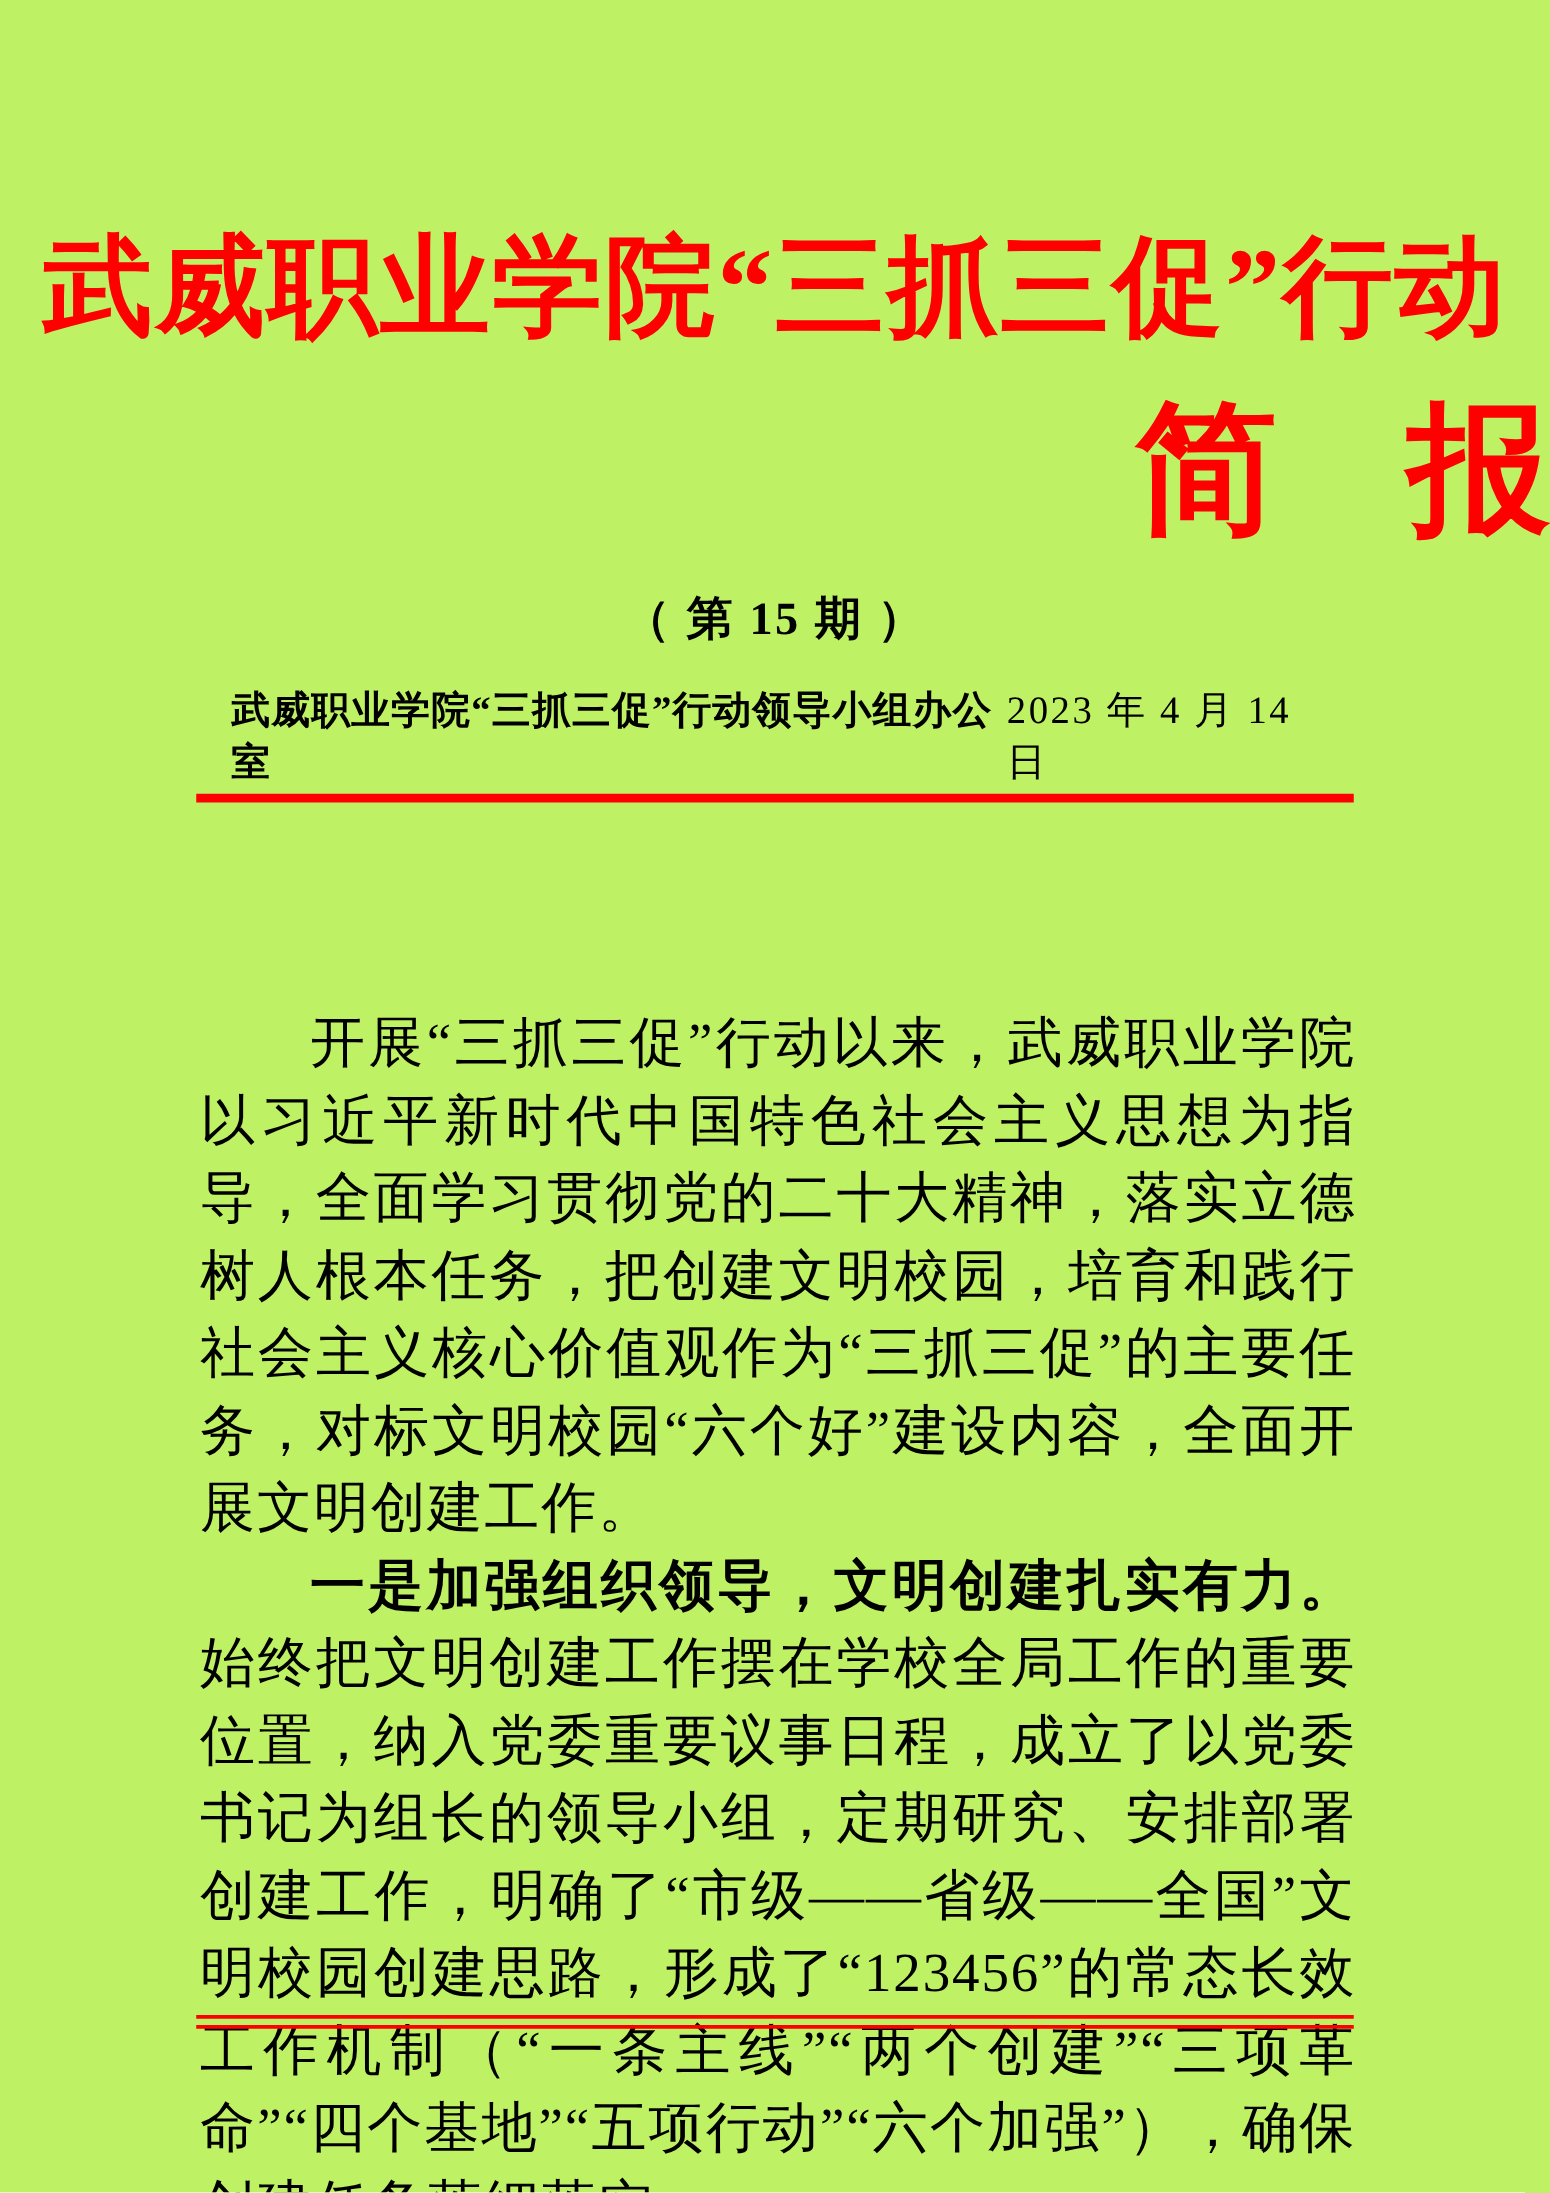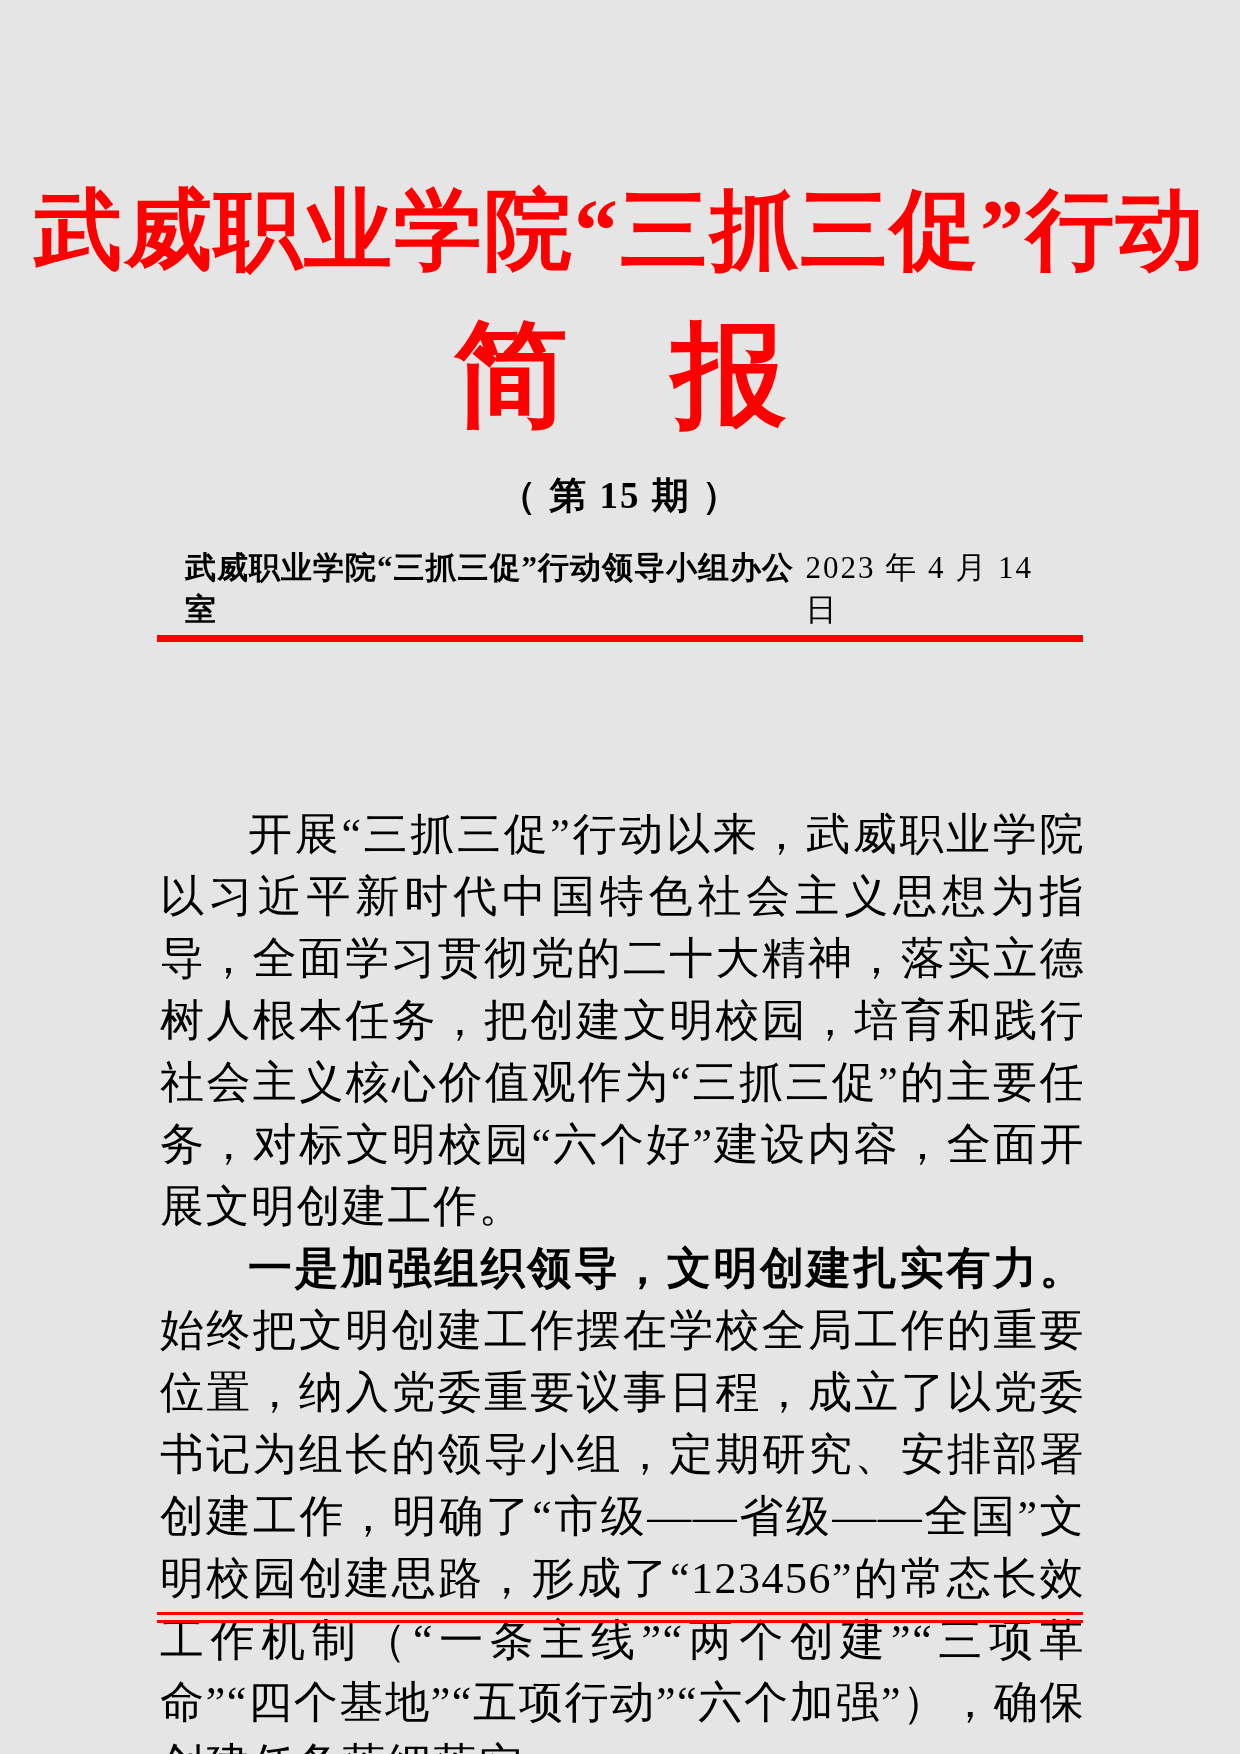--- a/index.html
+++ b/index.html
@@ -6,21 +6,21 @@
 
   html, body {
     background: #ffffff;
   }
 
   .page {
     position: relative;
     width: 1240px;
     height: 1754px;
     margin: 0 auto;
-    background: #e5e5e5;
+    background: #bef264;
     font-family: "Liberation Serif", serif;
     color: #000000;
     overflow: hidden;
   }
 
   
   .main-title {
     position: absolute;
     top: 172px;
     left: 0;
@@ -32,21 +32,21 @@
     color: #fe0000;
     letter-spacing: 2px;
     white-space: nowrap;
   }
 
   .sub-title {
     position: absolute;
     top: 302px;
     left: 0;
     width: 100%;
-    text-align: center;
+    text-align: right;
     font-size: 114px;
     line-height: 148px;
     font-weight: bold;
     color: #fe0000;
     white-space: nowrap;
   }
   .sub-title .char-gap {
     display: inline-block;
     width: 104px;
   }

